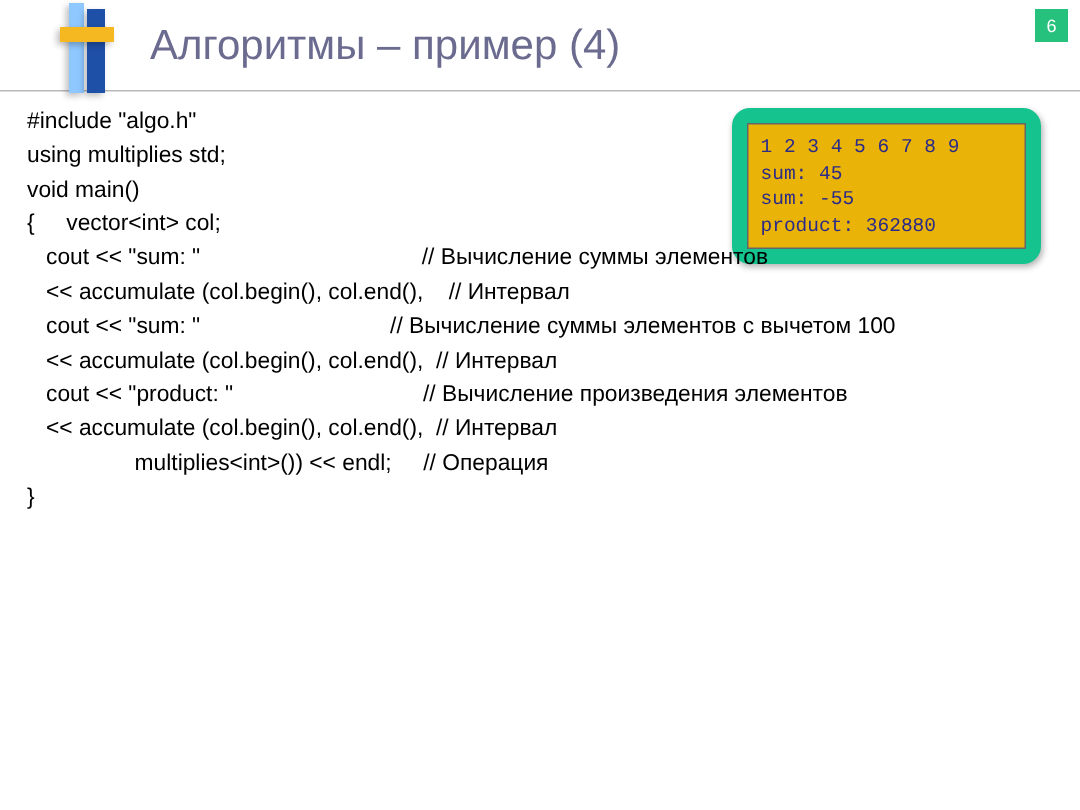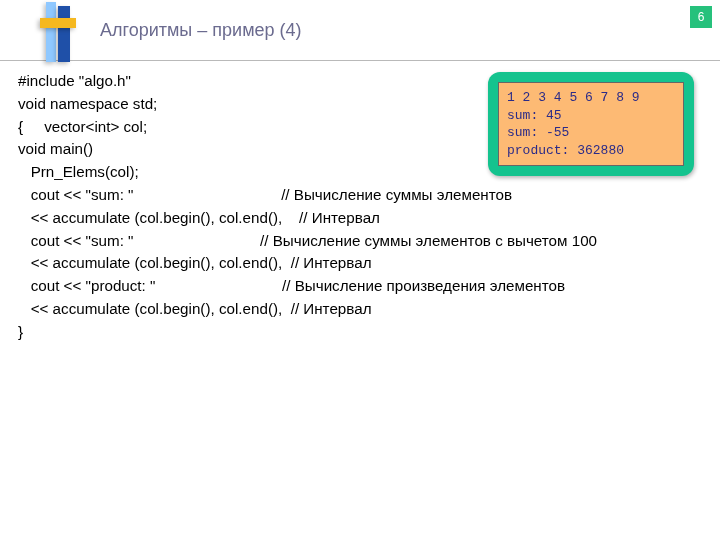--- a/index.html
+++ b/index.html
@@ -28,21 +28,21 @@
   .title-bar {
     position: relative;
     height: 60px;
     padding-left: 100px;
     display: flex;
     align-items: center;
     border-bottom: 1px solid #b9b9b9;
   }
   .title-bar .title {
     color: #6b6b8f;
-    font-size: 18px;
+    font-size: 28px;
   }
   .logo {
     position: absolute;
     left: 40px;
     top: 0px;
     width: 40px;
     height: 64px;
   }
   .logo .bar-lblue {
     position: absolute;
@@ -83,21 +83,21 @@
     position: absolute;
     top: 72px;
     right: 26px;
     width: 186px;
     background: #14c38e;
     border-radius: 12px;
     padding: 10px;
     box-shadow: 1px 2px 4px rgba(0,0,0,0.3);
   }
   .output-inner {
-    background: #fdba74;
+    background: #eab308;
     border: 1px solid #666;
     font-family: "Courier New", monospace;
     font-size: 13px;
     color: #2b2b88;
     padding: 6px 8px;
     line-height: 1.35;
     white-space: pre;
   }
 </style>
 </head>
@@ -118,25 +118,25 @@
 
 <div class="output-box">
   <div class="output-inner"><span>1 2 3 4 5 6 7 8 9</span>
 <span>sum: 45</span>
 <span>sum: -55</span>
 <span>product: 362880</span></div>
 </div>
 
 <div class="content">
   <div class="code-row">#include "algo.h"</div>
-  <div class="code-row">void namespace std;</div>
+  <div class="code-row">using multiplies std;</div>
+  <div class="code-row">void main()</div>
   <div class="code-row">{     vector&lt;int&gt; col;</div>
-  <div class="code-row">void main()</div>
-  <div class="code-row">   Prn_Elems(col);</div>
   <div class="code-row">   cout &lt;&lt; "sum: "                                   // Вычисление суммы элементов</div>
   <div class="code-row">   &lt;&lt; accumulate (col.begin(), col.end(),    // Интервал</div>
   <div class="code-row">   cout &lt;&lt; "sum: "                              // Вычисление суммы элементов с вычетом 100</div>
   <div class="code-row">   &lt;&lt; accumulate (col.begin(), col.end(),  // Интервал</div>
   <div class="code-row"></div>
   <div class="code-row">   cout &lt;&lt; "product: "                              // Вычисление произведения элементов</div>
   <div class="code-row">   &lt;&lt; accumulate (col.begin(), col.end(),  // Интервал</div>
+  <div class="code-row">                 multiplies&lt;int&gt;()) &lt;&lt; endl;     // Операция</div>
   <div class="code-row">}</div>
 </div>
 
 </body></html>

